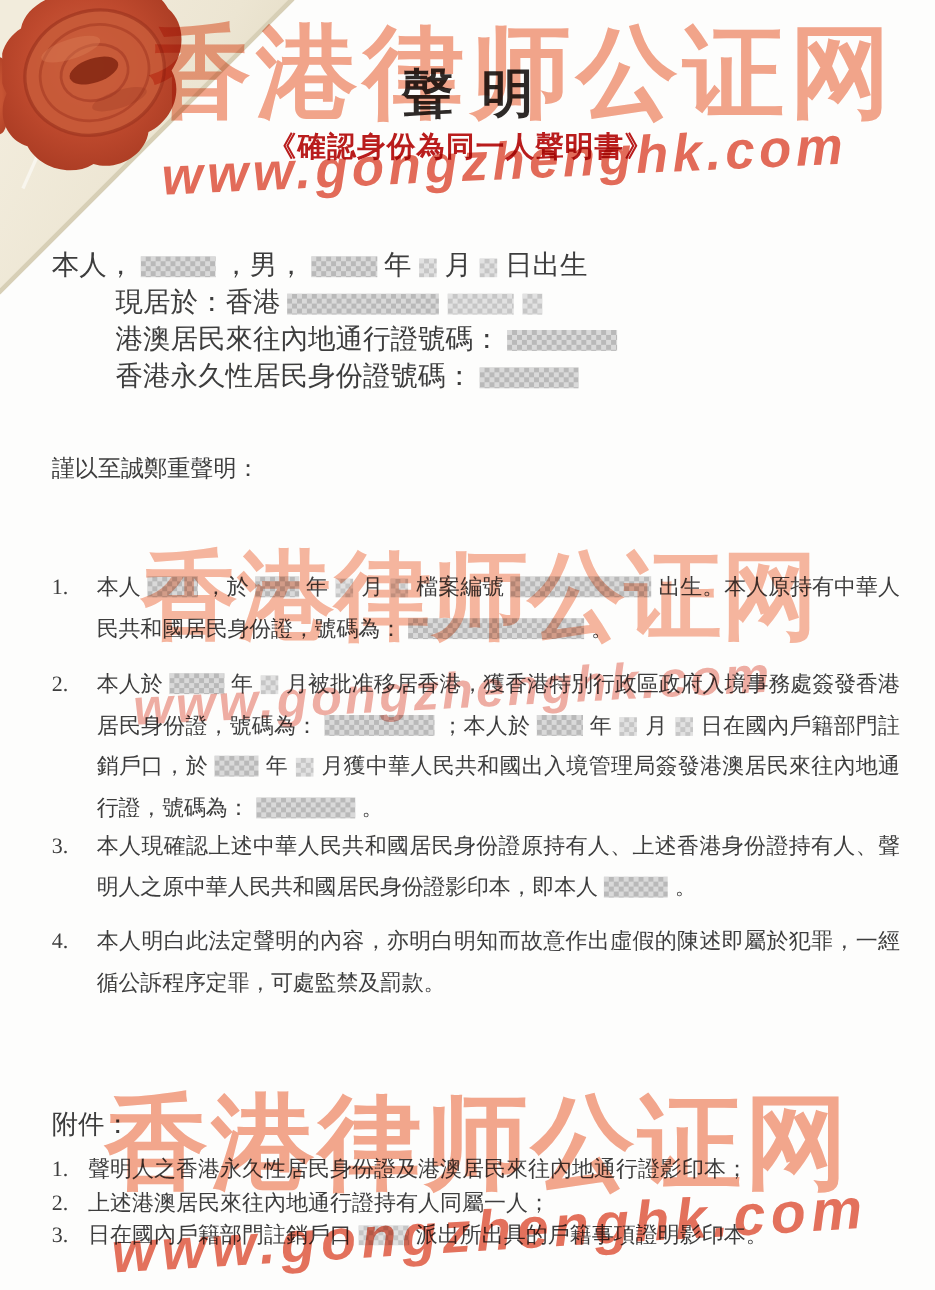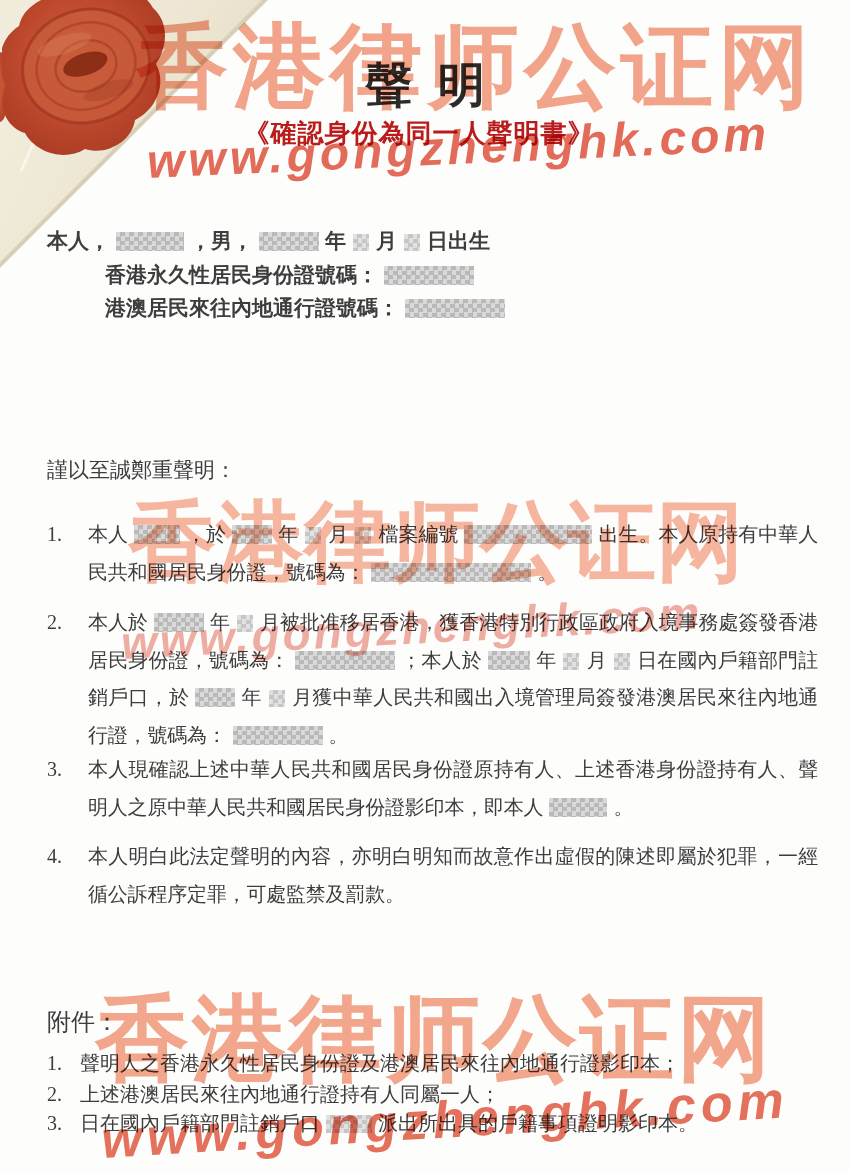--- a/index.html
+++ b/index.html
@@ -36,23 +36,23 @@
     color:#e36650;transform:rotate(-3.4deg);transform-origin:left top;opacity:.92;}
   
   .content{position:absolute;inset:0;z-index:3;}
   .file-no{position:absolute;left:566px;top:38px;font-size:15px;color:#8f8f8f;
     letter-spacing:1px;white-space:nowrap;}
   .doc-title{position:absolute;left:0;right:0;top:54px;text-align:center;
     font-size:47px;font-weight:bold;color:#2e2a28;}
   .doc-title .t2{margin-left:26px;}
   .doc-subtitle{position:absolute;left:0;right:12px;top:116px;text-align:center;
     font-size:26px;font-weight:bold;letter-spacing:1px;color:#b91c1c;}
-  .intro{position:absolute;left:47px;top:225px;font-size:21px;line-height:33.5px;white-space:nowrap;font-weight:bold;}
+  .intro{position:absolute;left:47px;top:225px;font-size:25px;line-height:33.5px;white-space:nowrap;}
   .intro .ind{margin-left:58px;}
-  .oath{position:absolute;left:47px;top:456px;font-size:21px;}
+  .oath{position:absolute;left:47px;top:412px;font-size:21px;}
   .decl{position:absolute;left:47px;display:flex;font-size:20px;line-height:37.5px;}
   .decl .num{flex:0 0 41px;}
   .decl .txt{width:730px;text-align:justify;letter-spacing:-0.2px;}
   .d1{top:516px;} .d2{top:604px;} .d3{top:751px;} .d4{top:838px;}
   .att-head{position:absolute;left:47px;top:1006px;font-size:24px;}
   .att{position:absolute;left:47px;display:flex;font-size:20px;line-height:26px;white-space:nowrap;}
   .att .num{flex:0 0 33px;}
   .a1{top:1050px;} .a2{top:1081px;} .a3{top:1110px;}
   
   .mz{display:inline-block;height:19px;vertical-align:-3px;margin:0 6px;
@@ -103,24 +103,27 @@
       <span class="t1">聲</span><span class="t2">明</span>
     </div>
 
     <div class="doc-subtitle">《確認身份為同一人聲明書》</div>
 
     <div class="intro">
       <div>
         <span>本人，</span><span class="mz d" style="width:68px"></span><span>，男，</span><span class="mz d" style="width:60px"></span><span>年</span><span class="mz sm"></span><span>月</span><span class="mz sm"></span><span>日出生</span>
       </div>
       <div class="ind">
-        <span>香港永久性居民身份證號碼：</span><span class="mz d" style="width:90px"></span>
+        <span>現居於：香港</span><span class="mz d" style="width:138px;margin-right:4px"></span><span class="mz" style="width:60px;margin-left:4px;margin-right:4px"></span><span class="mz" style="width:18px;margin-left:4px"></span>
       </div>
       <div class="ind">
         <span>港澳居民來往內地通行證號碼：</span><span class="mz d" style="width:100px"></span>
+      </div>
+      <div class="ind">
+        <span>香港永久性居民身份證號碼：</span><span class="mz d" style="width:90px"></span>
       </div>
     </div>
 
     <div class="oath">謹以至誠鄭重聲明：</div>
 
     <div class="decl d1">
       <span class="num">1.</span>
       <span class="txt">
         <span>本人</span><span class="mz d" style="width:46px"></span><span>，於</span><span class="mz d" style="width:40px"></span><span>年</span><span class="mz sm"></span><span>月</span><span class="mz sm"></span><span>檔案編號</span><span class="mz d" style="width:128px"></span><span>出生。本人原持有中華人民共和國居民身份證，號碼為：</span><span class="mz d" style="width:160px"></span><span>。</span>
       </span>

